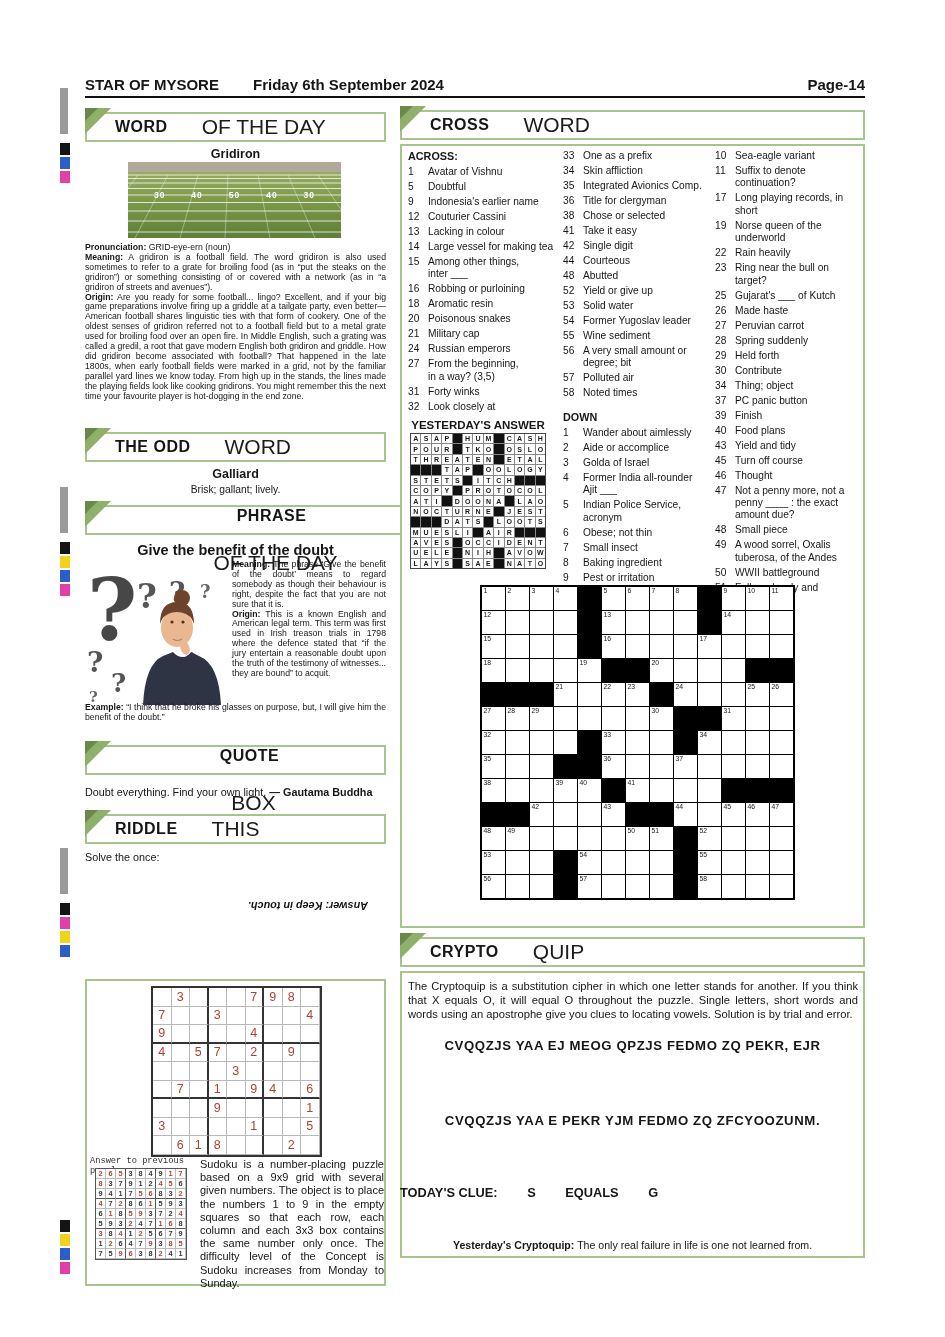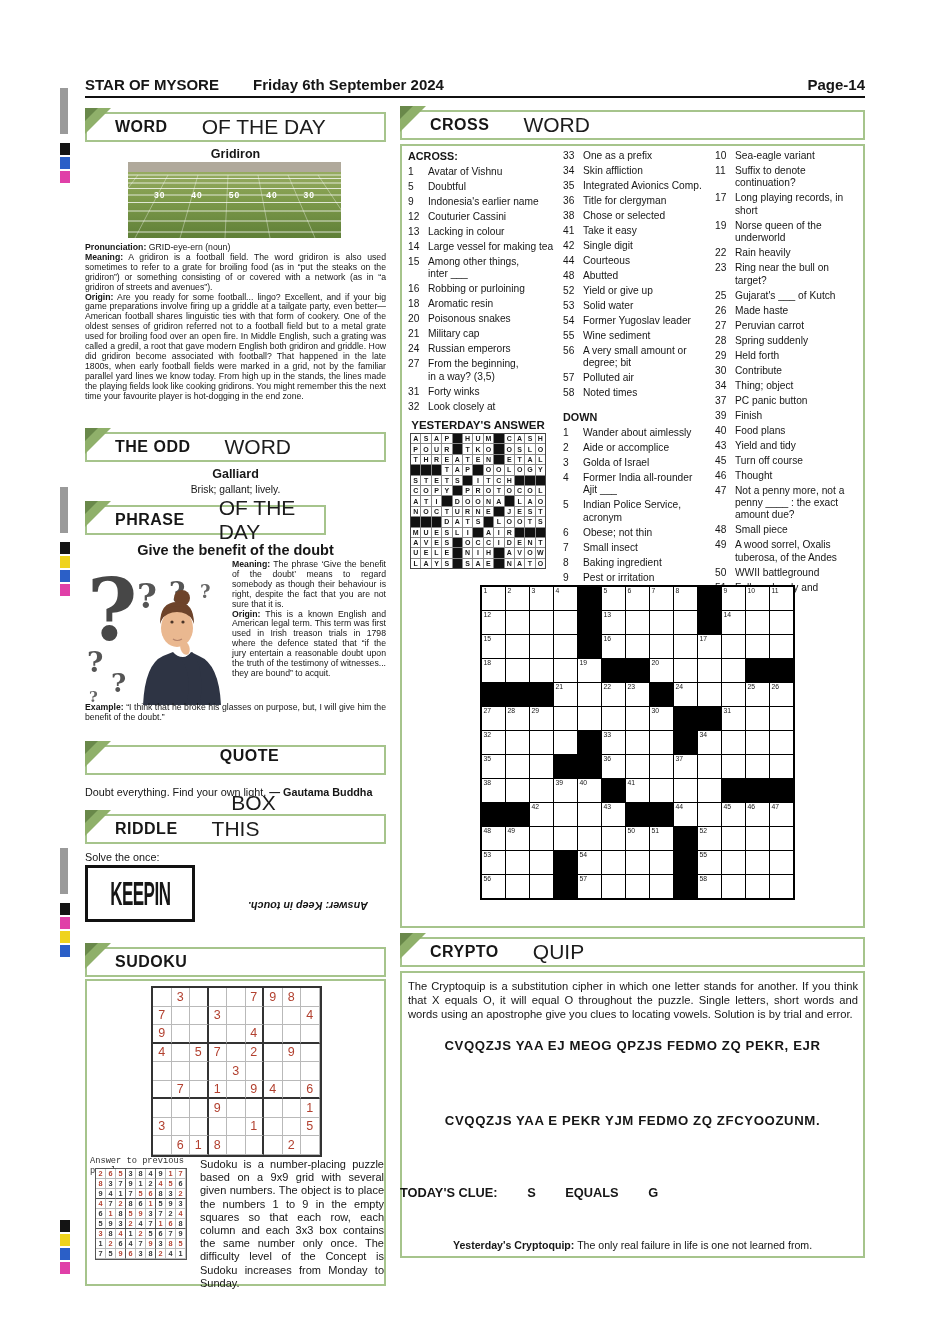--- a/index.html
+++ b/index.html
@@ -40,21 +40,21 @@
   #wod-word{position:absolute;top:147px;left:85px;width:301px;text-align:center;font-weight:700;font-size:12.5px;}
   #field{position:absolute;top:162px;left:128px;width:213px;height:76px;}
   #field-numbers{position:absolute;top:190px;left:128px;width:213px;display:flex;justify-content:space-evenly;
                  color:#fff;font-size:8.5px;font-weight:700;letter-spacing:1px;}
   #wod-text{position:absolute;top:243px;left:85px;width:301px;font-size:8.7px;line-height:9.9px;text-align:justify;}
 
   #odd-header{top:432px;left:85px;width:301px;}
   #odd-word{position:absolute;top:467px;left:85px;width:301px;text-align:center;font-weight:700;font-size:12.5px;}
   #odd-def{position:absolute;top:484px;left:85px;width:301px;text-align:center;font-size:10.3px;}
 
-  #phrase-header{top:505px;left:85px;width:241px;}
+  #phrase-header{top:505px;left:85px;width:345px;flex-direction:column;}
   #phrase-title{position:absolute;top:542px;left:85px;width:301px;text-align:center;font-weight:700;font-size:14.5px;}
   #thinker{position:absolute;top:560px;left:85px;width:142px;height:145px;}
   #phrase-text{position:absolute;top:560px;left:232px;width:154px;font-size:8.7px;line-height:9.9px;text-align:justify;}
   #phrase-example{position:absolute;top:703px;left:85px;width:301px;font-size:8.7px;line-height:9.9px;text-align:justify;}
 
   #quote-header{top:745px;left:85px;width:301px;flex-direction:column;}
   #quote-line{position:absolute;top:786px;left:85px;width:301px;font-size:10.8px;}
 
   #riddle-header{top:814px;left:85px;width:301px;}
   #riddle-prompt{position:absolute;top:851px;left:85px;width:301px;font-size:10.8px;}
@@ -268,31 +268,22 @@
     <b>— Gautama Buddha</b>
   </div>
 
   <div class="hbox" id="riddle-header">
     <span class="flag"></span>
       <span class="flag2"></span>
     <span class="h-strong">RIDDLE</span>
     <span class="h-light">THIS</span>
   </div>
   <div id="riddle-prompt">Solve the once:</div>
-  <div id="rebus-box">
-    <span class="rebus">KEEPIN</span>
-  </div>
   <div id="riddle-answer">Answer: Keep in touch.</div>
 
-  <div class="hbox" id="sudoku-header">
-    <span class="flag"></span>
-      <span class="flag2"></span>
-    <span class="h-strong">SUDOKU</span>
-    <span class="h-light"></span>
-  </div>
   <div class="gbox" id="sudoku-box"></div>
   <div id="sudoku-grid">
       <div class="sc"></div>
       <div class="sc">3</div>
       <div class="sc vr"></div>
       <div class="sc"></div>
       <div class="sc"></div>
       <div class="sc vr">7</div>
       <div class="sc">9</div>
       <div class="sc">8</div>

